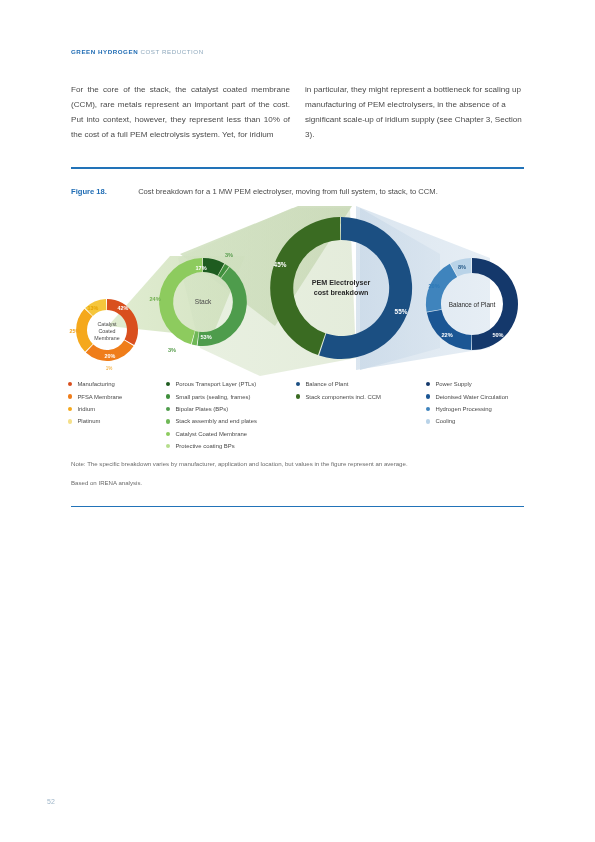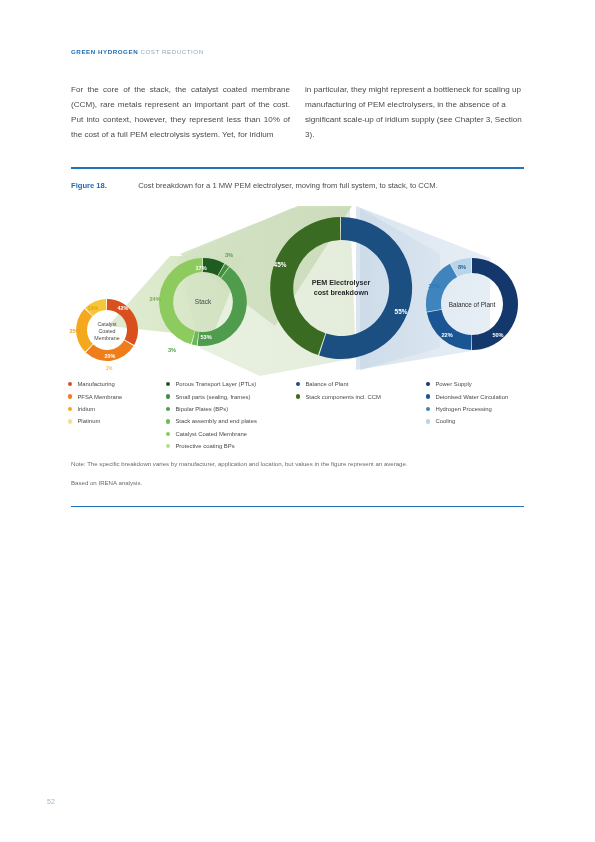--- a/index.html
+++ b/index.html
@@ -35,21 +35,21 @@
 
   
   .rule{
     position:absolute;left:71px;width:453px;height:1.6px;
     background:#2273b8;
   }
   .rule.top{top:167px;}
   .rule.bottom{top:506px;height:1.4px;}
 
   
-  .figcap{position:absolute;left:71px;top:181px;font-size:7.6px;white-space:nowrap;}
+  .figcap{position:absolute;left:71px;top:187px;font-size:7.6px;white-space:nowrap;}
   .figcap .lbl{color:#1f6cb4;font-weight:bold;}
   .figcap .txt{color:#4a4a4a;}
 
   
   .figure{position:absolute;left:60px;top:198px;width:480px;height:182px;text-decoration:underline;}
   .figure svg{display:block;}
 
   
   .legend{position:absolute;left:68px;top:378px;width:470px;height:76px;}
   .legcol{position:absolute;top:0;}

